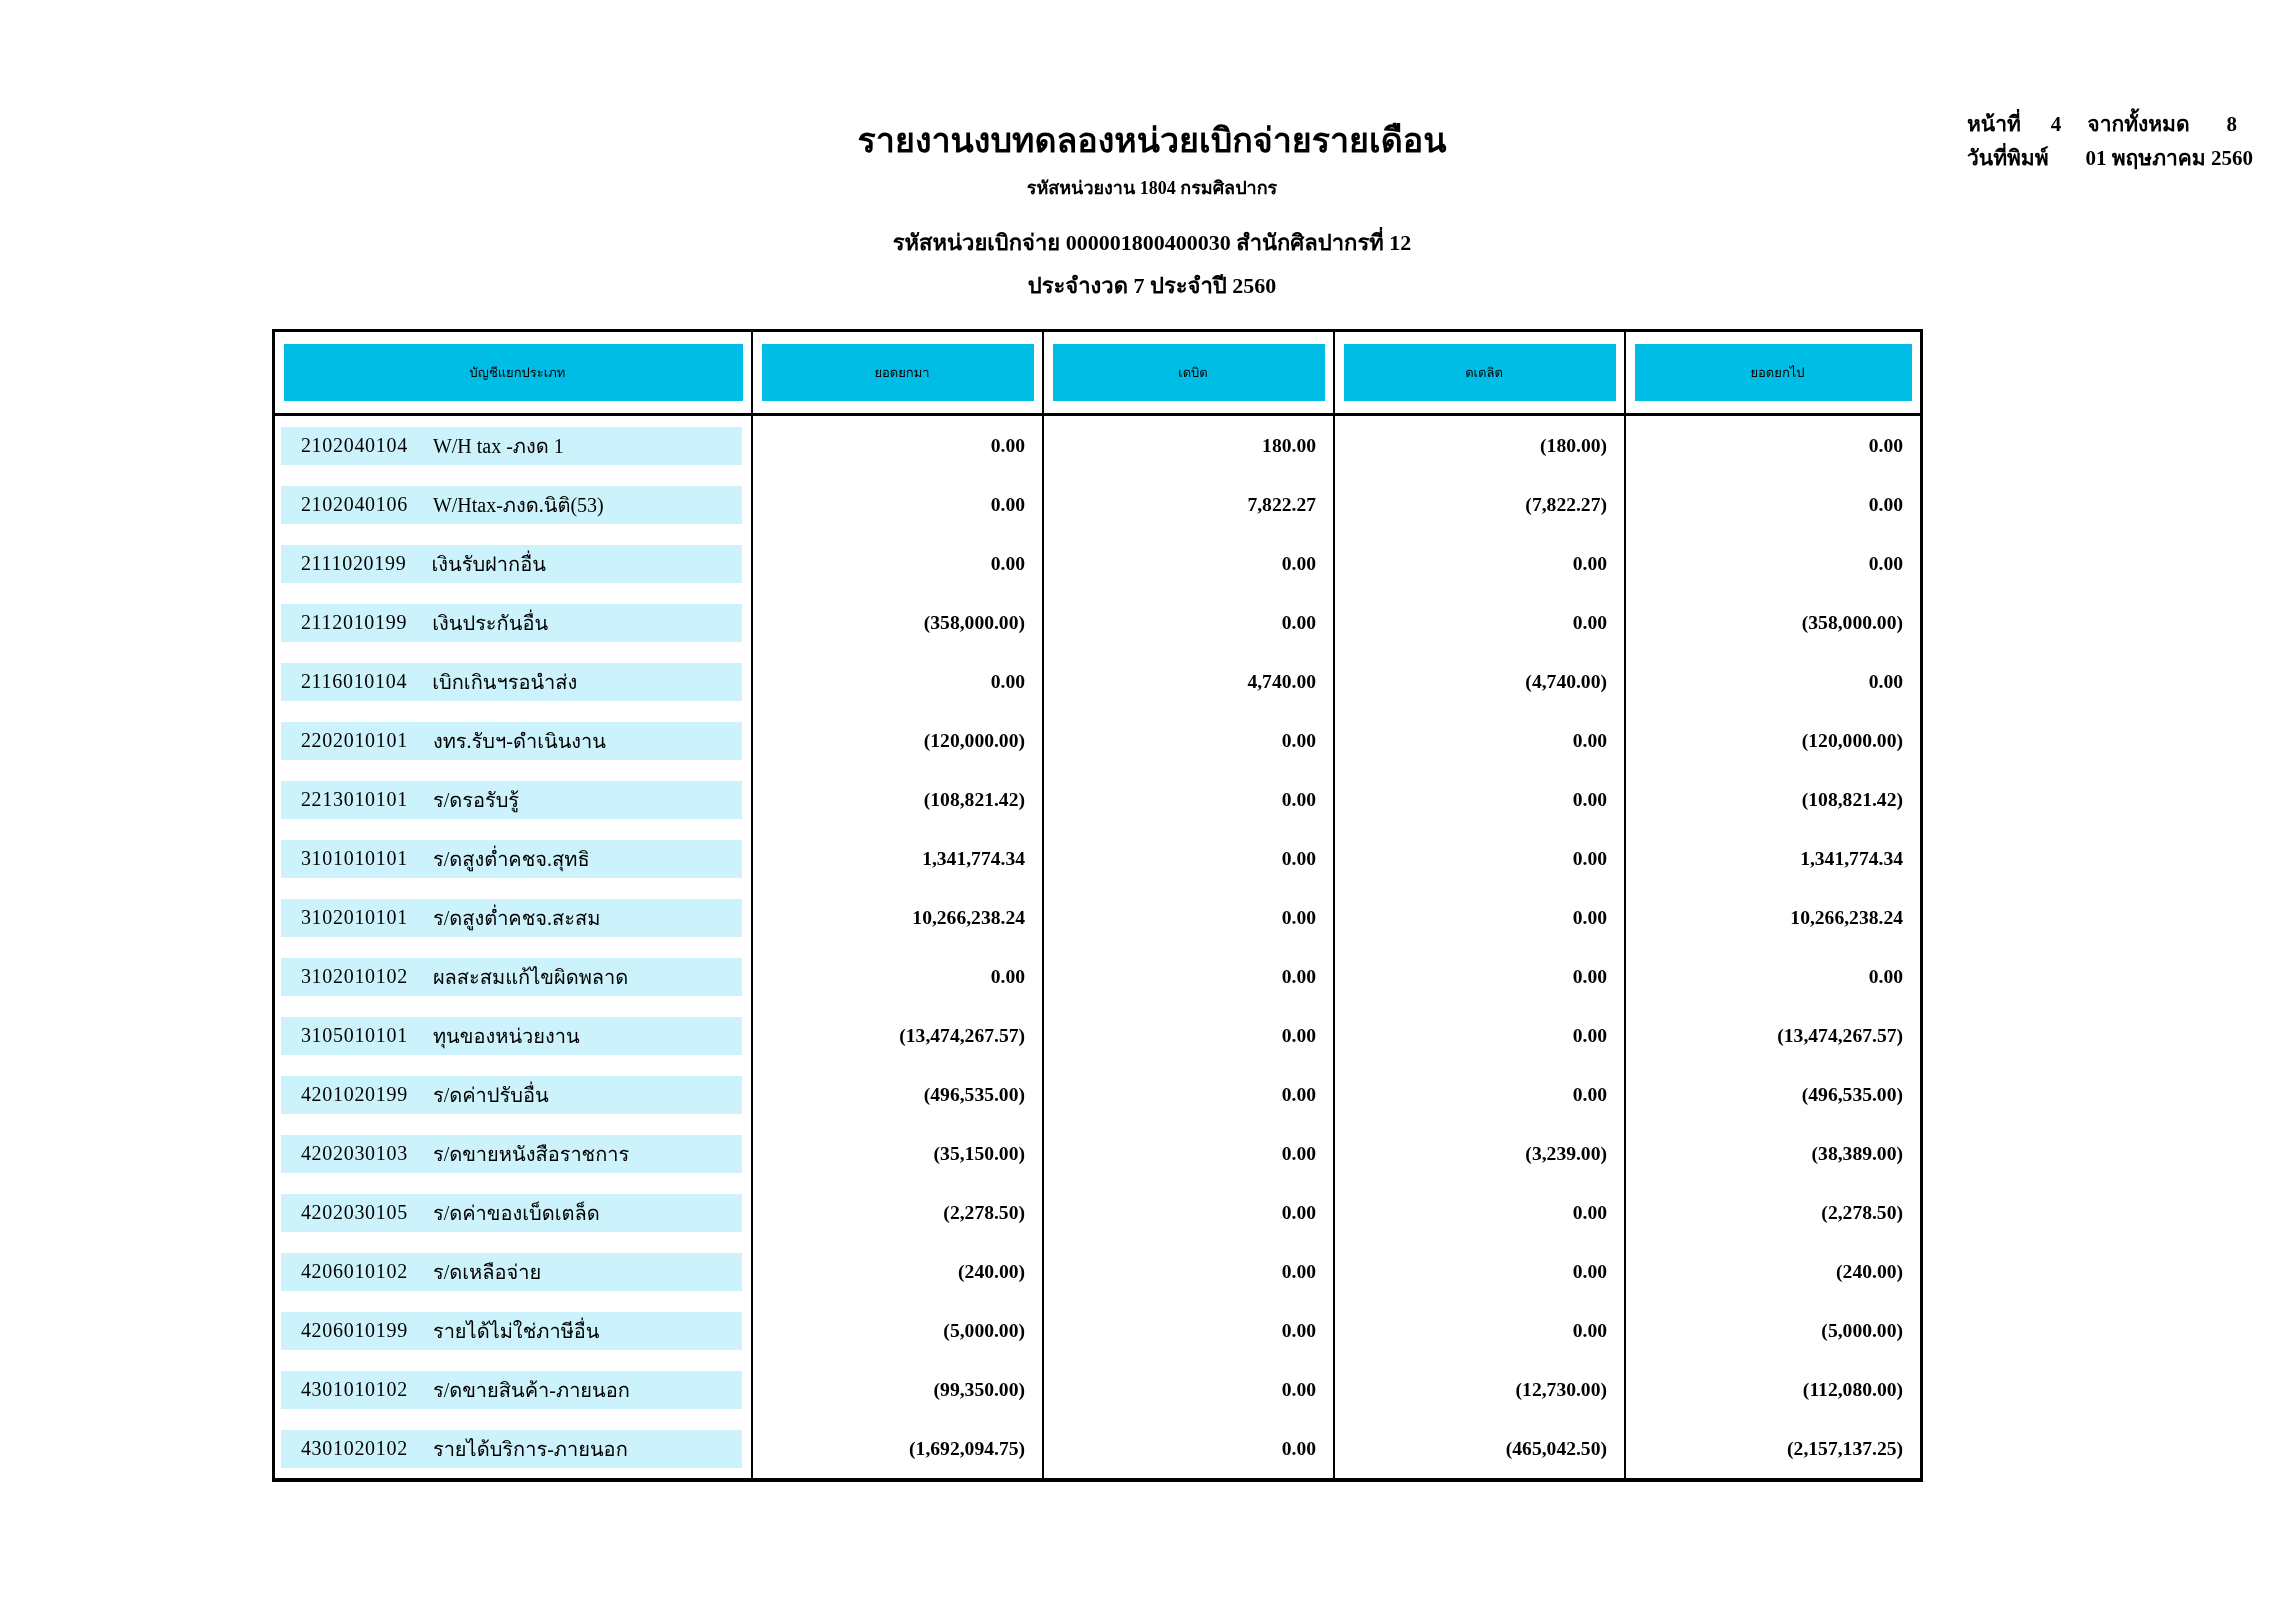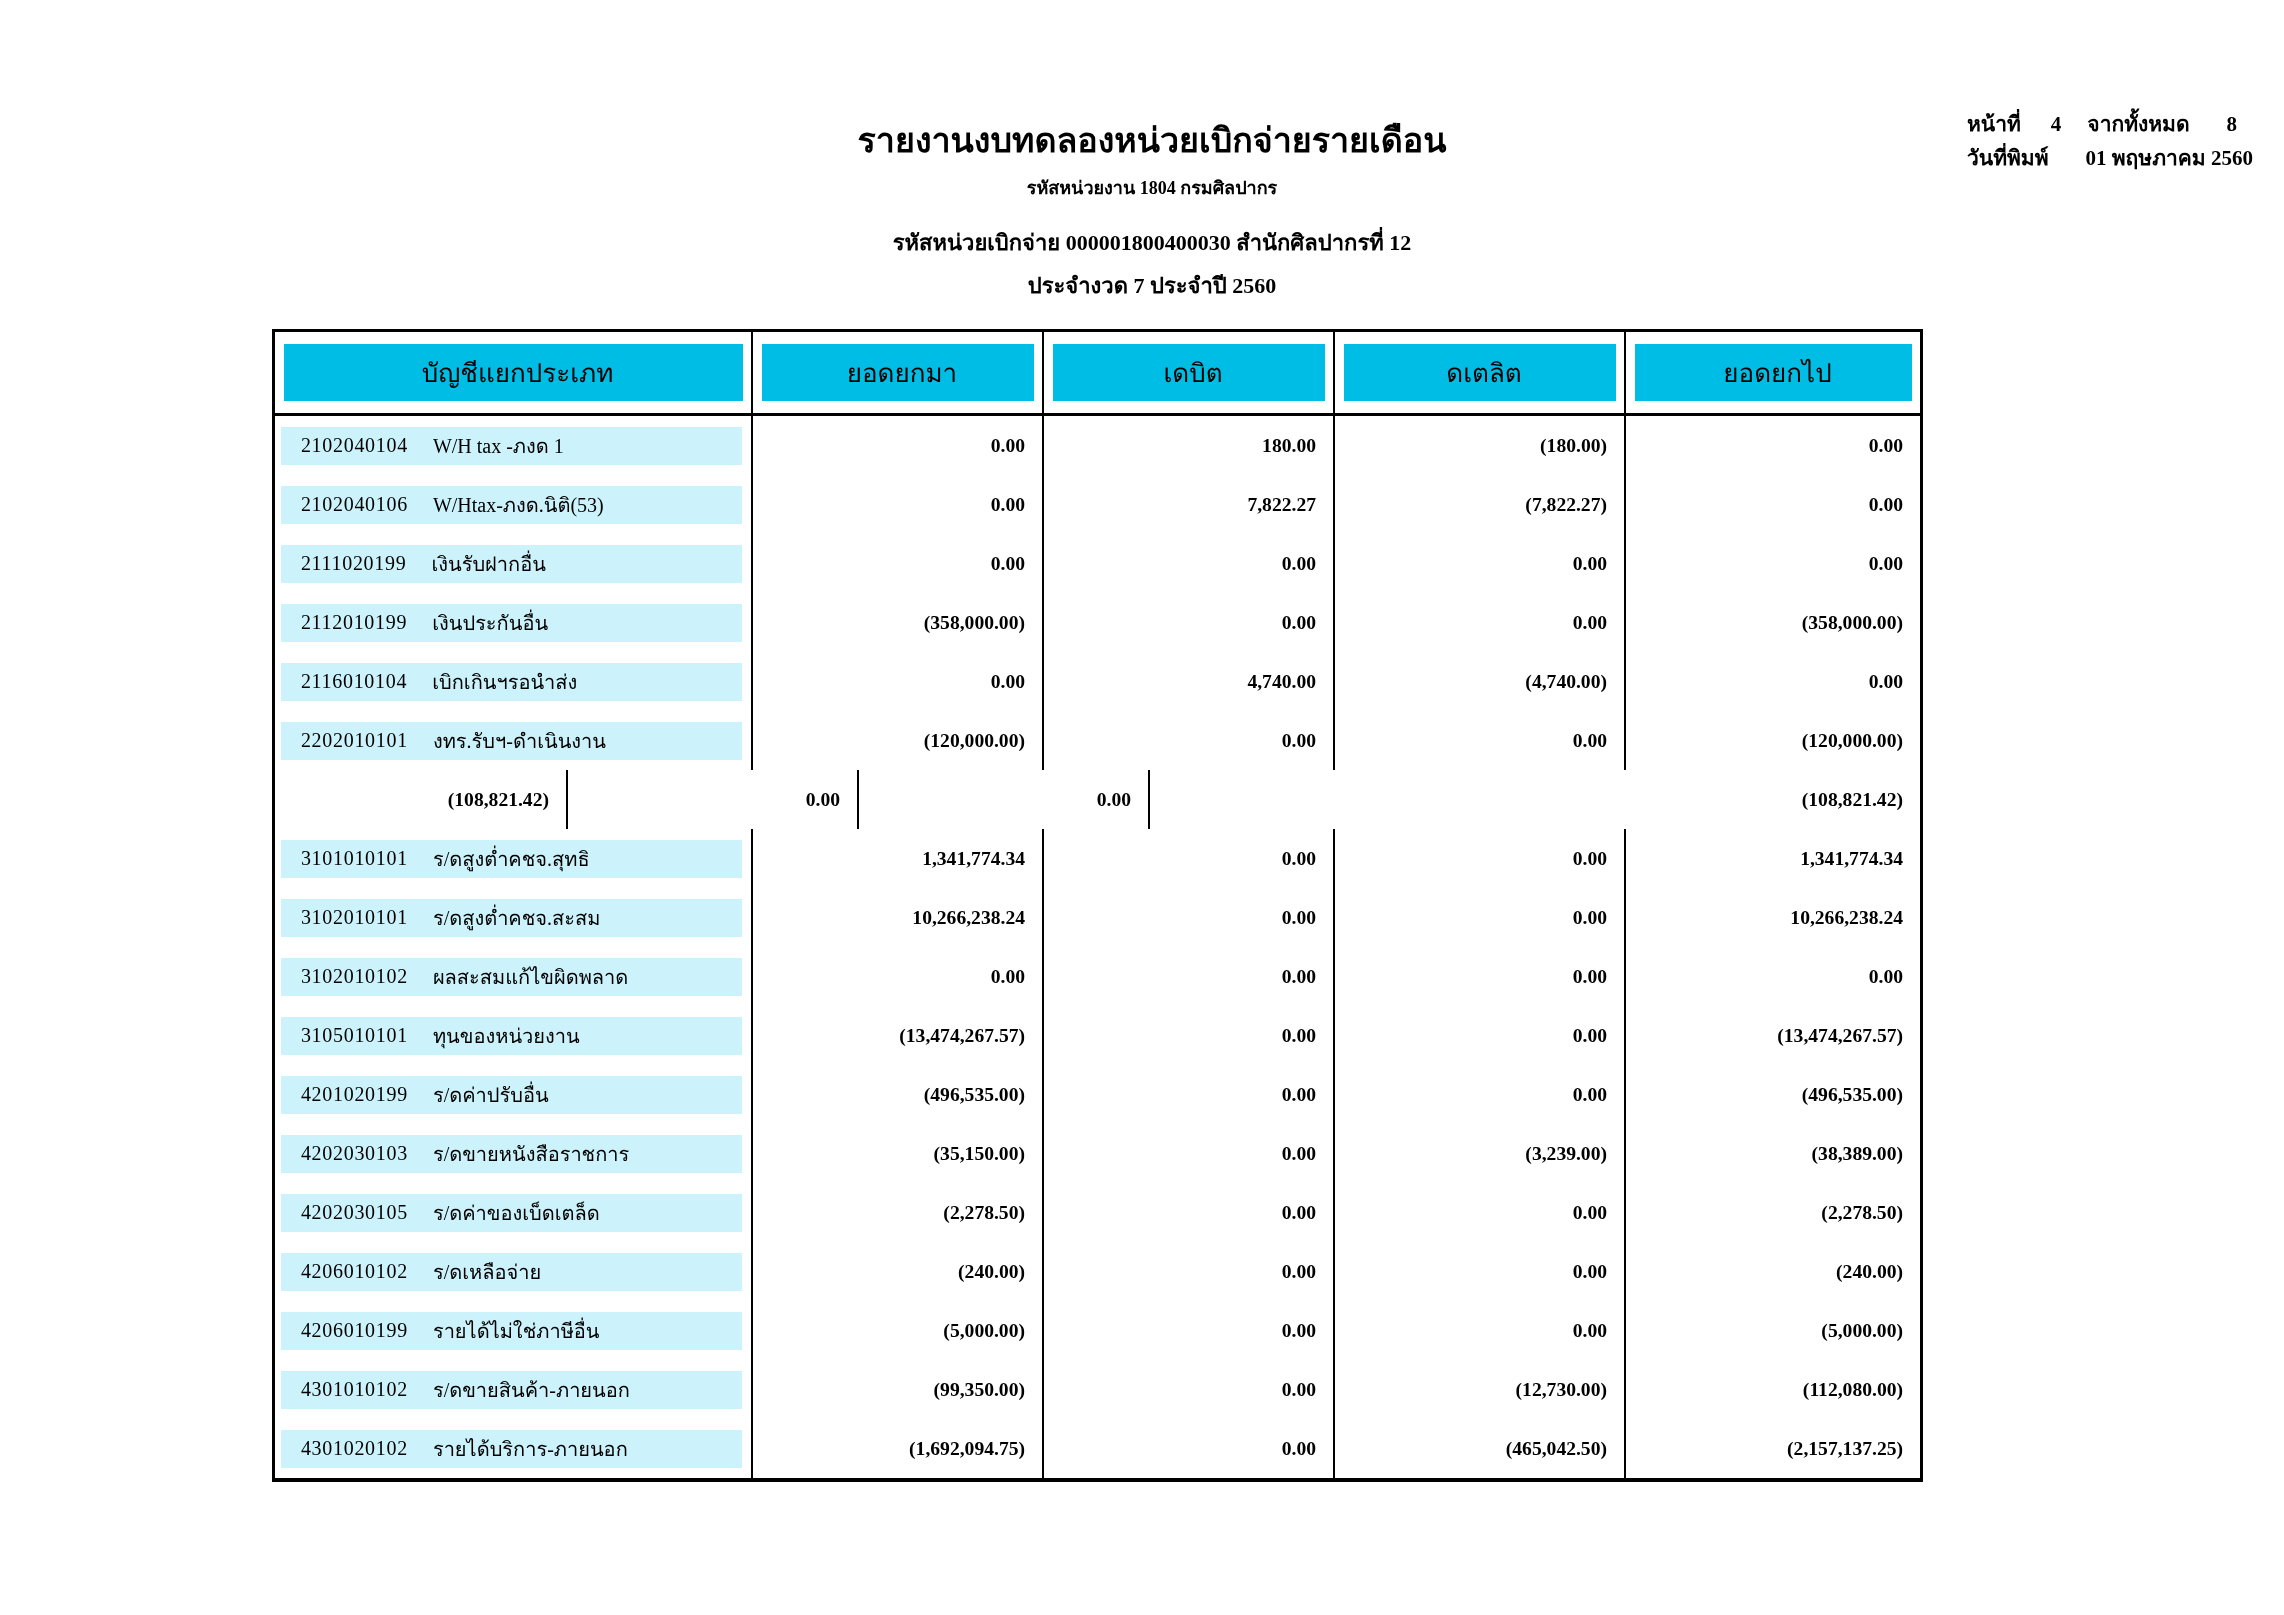--- a/index.html
+++ b/index.html
@@ -41,21 +41,21 @@
   .cell{box-sizing:border-box;position:relative;}
   .cell + .cell{border-left:2px solid #000;}
   .c1{flex:0 0 476px;}
   .c2,.c3,.c4{flex:0 0 291px;}
   .c5{flex:1 1 auto;}
 
   .hcell{display:flex;align-items:stretch;}
   .hbox{
     flex:1;margin:12.4px 8.5px;background:var(--header-cyan);
     display:flex;align-items:center;justify-content:center;
-    font-size:26px;font-weight:normal;color:#000;padding-left:9px;
+    font-size:13px;font-weight:normal;color:#000;padding-left:9px;
   }
 
   .acct-cell{display:flex;align-items:center;}
   .band{
     flex:1;height:38px;margin:0 9px 0 5.9px;background:var(--row-cyan);
     display:flex;align-items:center;padding-left:20px;box-sizing:border-box;
     white-space:nowrap;overflow:hidden;
   }
   .code{font-size:20px;letter-spacing:0.7px;}
   .acct-name{font-size:20px;margin-left:25px;}
@@ -231,20 +231,26 @@
       </div>
       <div class="cell c4 num-cell">
         <span class="num">0.00</span>
       </div>
       <div class="cell c5 num-cell">
         <span class="num">(120,000.00)</span>
       </div>
     </div>
 
     <div class="trow">
+      <div class="cell c1 acct-cell">
+        <div class="band">
+          <span class="code">2213010101</span>
+          <span class="acct-name">ร/ดรอรับรู้</span>
+        </div>
+      </div>
       <div class="cell c2 num-cell">
         <span class="num">(108,821.42)</span>
       </div>
       <div class="cell c3 num-cell">
         <span class="num">0.00</span>
       </div>
       <div class="cell c4 num-cell">
         <span class="num">0.00</span>
       </div>
       <div class="cell c5 num-cell">

